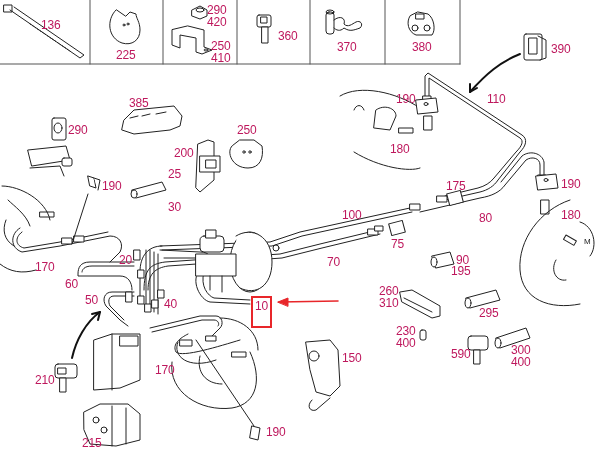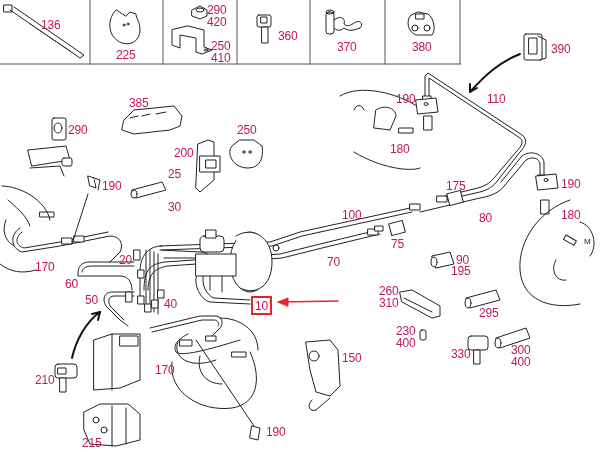--- a/index.html
+++ b/index.html
@@ -2,21 +2,21 @@
 <html><head>
 <meta charset="utf-8">
 <style>
   html, body { margin:0; padding:0; background:#ffffff; }
   body { width:600px; height:455px; overflow:hidden; position:relative;
          font-family:"Liberation Sans", sans-serif; }
   #diagram { position:absolute; left:0; top:0; width:600px; height:455px; }
   .lbl { position:absolute; font-size:12px; line-height:12px; color:#be185d;
          white-space:nowrap; letter-spacing:-0.2px; }
   .lbl.stack { line-height:12px; }
-  .hl { border:2px solid #e8262a; padding:2px 2px 1px 2px; line-height:12px; }
+  .hl { border:2px solid #e8262a; padding:2px 2px 14px 2px; line-height:12px; }
   svg text { font-family:"Liberation Sans", sans-serif; }
 </style>
 </head>
 <body>
 
 <div id="diagram">
   <svg width="600" height="455" viewBox="0 0 600 455" fill="none" stroke="#222" stroke-width="1" stroke-linecap="round" stroke-linejoin="round">
 
     <g>
       <line x1="0" y1="64" x2="460" y2="64" stroke="#555" stroke-width="1.2"></line>
@@ -328,17 +328,17 @@
   <span class="lbl" style="left:327px;top:256px">70</span>
   <span class="lbl" style="left:561px;top:178px">190</span>
   <span class="lbl" style="left:561px;top:209px">180</span>
   <span class="lbl" style="left:456px;top:254px">90</span>
   <span class="lbl" style="left:451px;top:265px">195</span>
   <span class="lbl" style="left:379px;top:285px">260</span>
   <span class="lbl" style="left:379px;top:297px">310</span>
   <span class="lbl" style="left:479px;top:307px">295</span>
   <span class="lbl" style="left:396px;top:325px">230</span>
   <span class="lbl" style="left:396px;top:337px">400</span>
-  <span class="lbl" style="left:451px;top:348px">330</span>
+  <span class="lbl" style="left:451px;top:348px">590</span>
   <span class="lbl" style="left:511px;top:344px">300</span>
   <span class="lbl" style="left:511px;top:356px">400</span>
   <span class="lbl" style="left:342px;top:352px">150</span>
 </div>
 
 </body></html>

